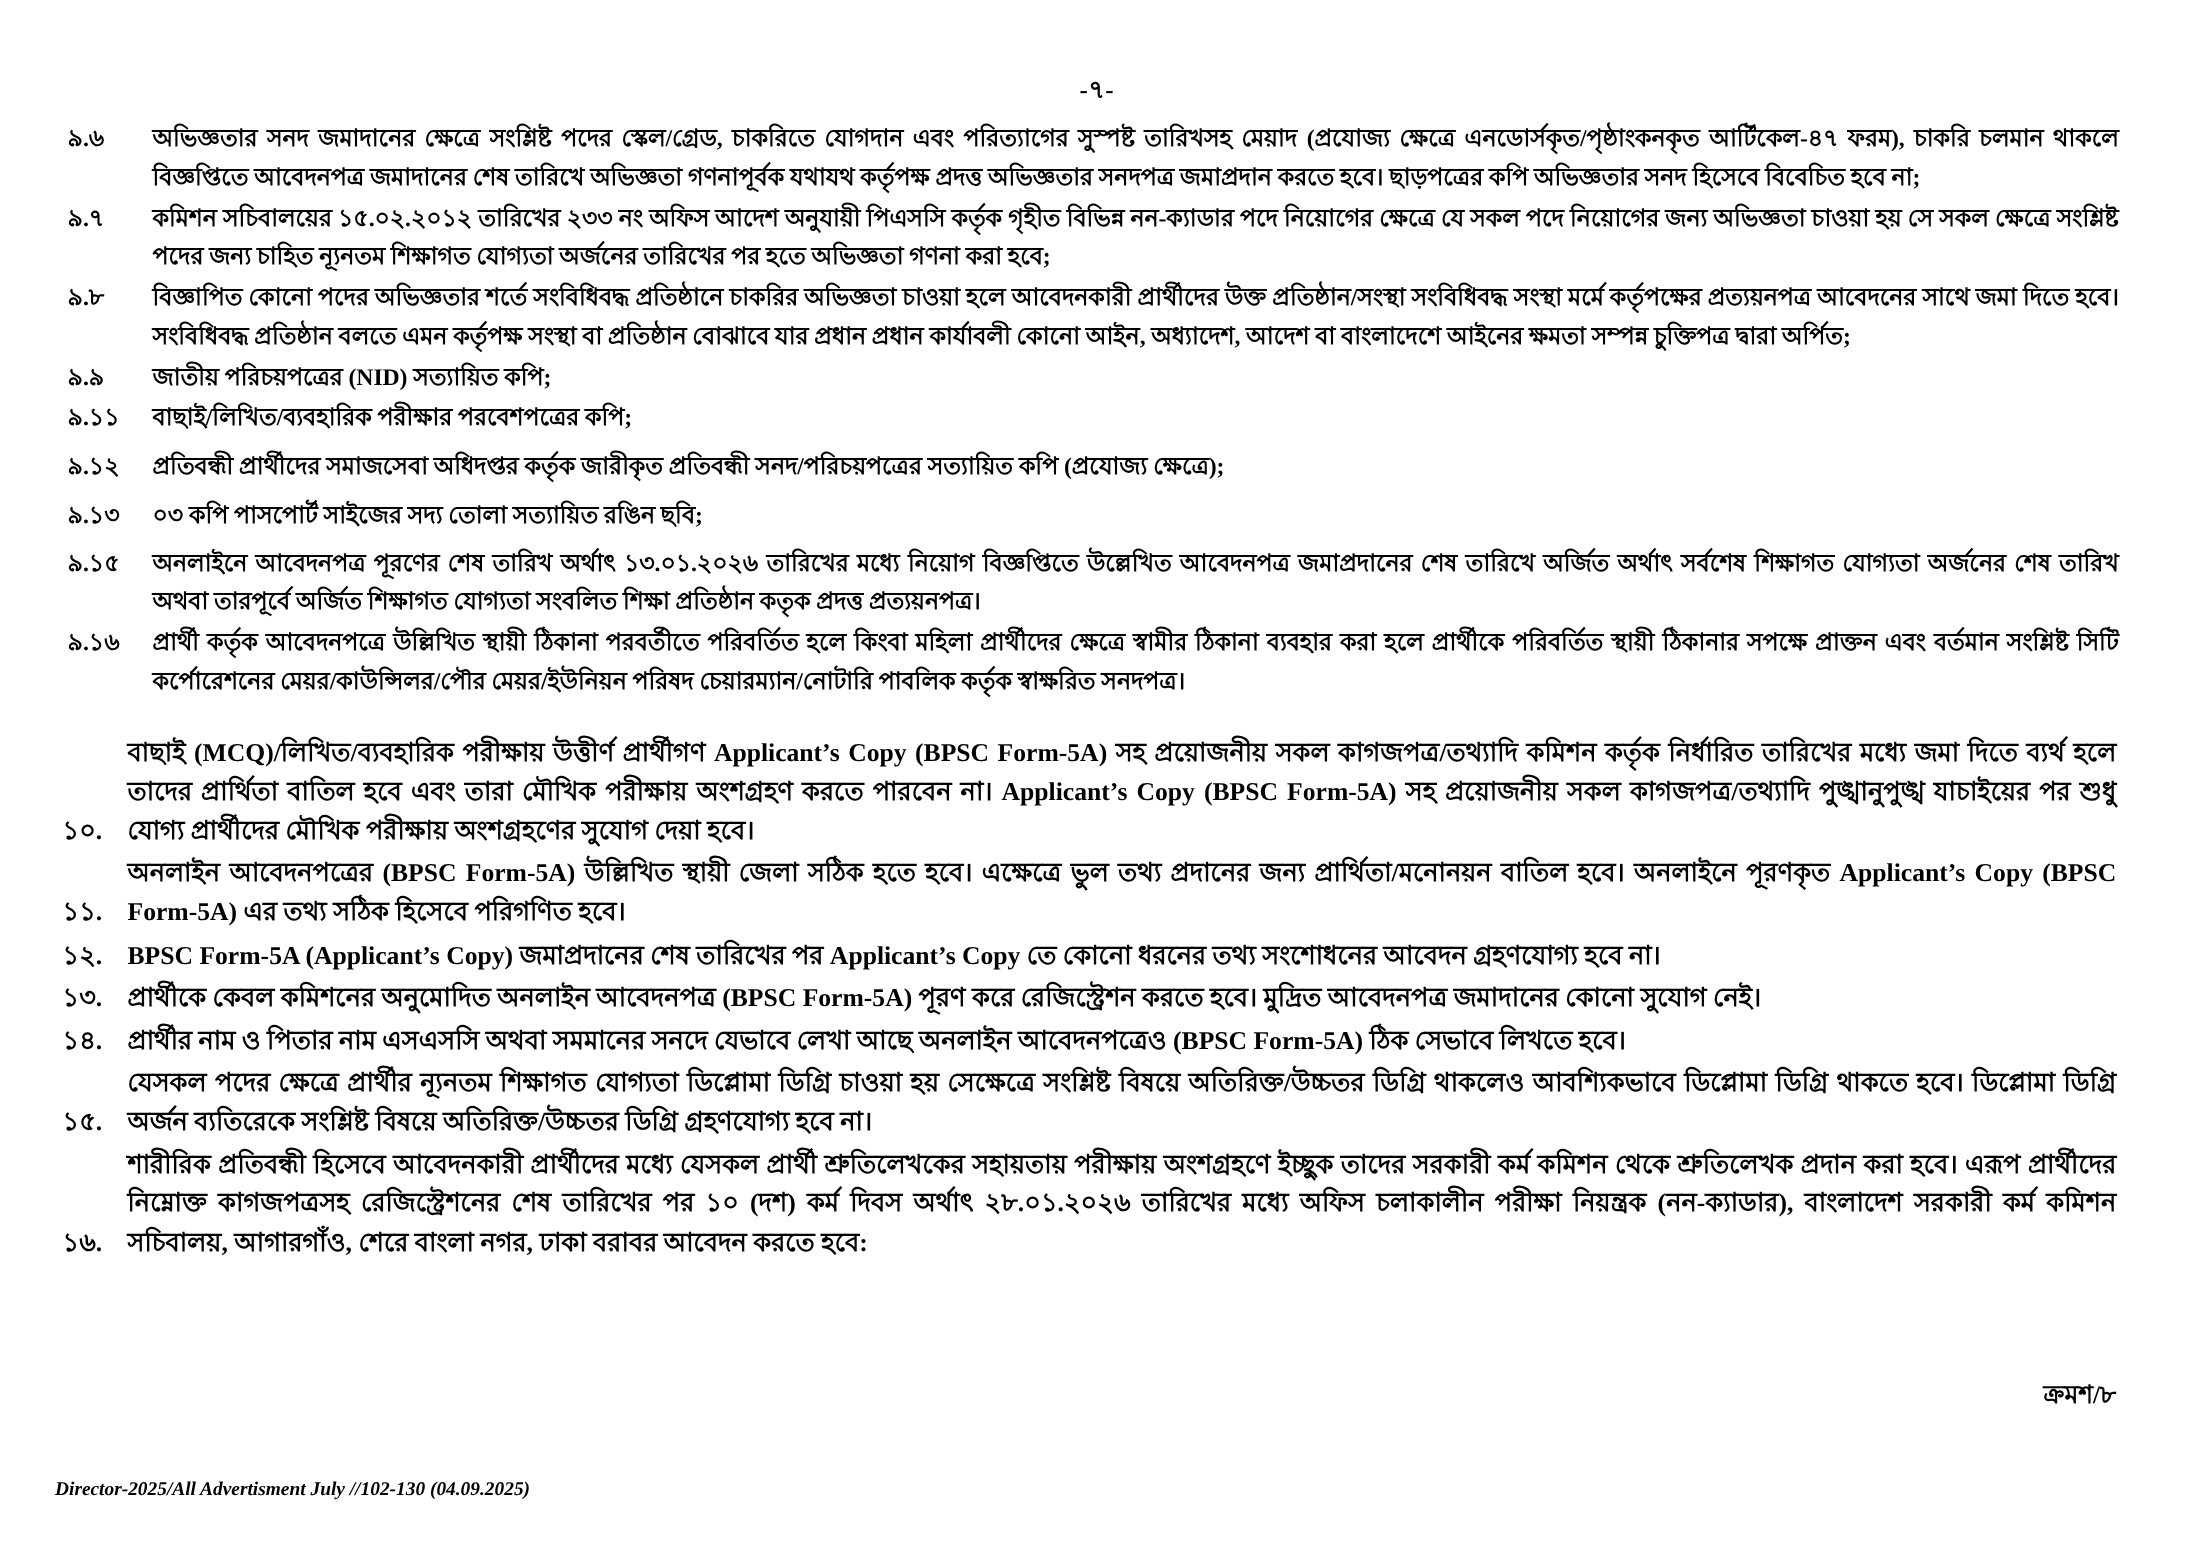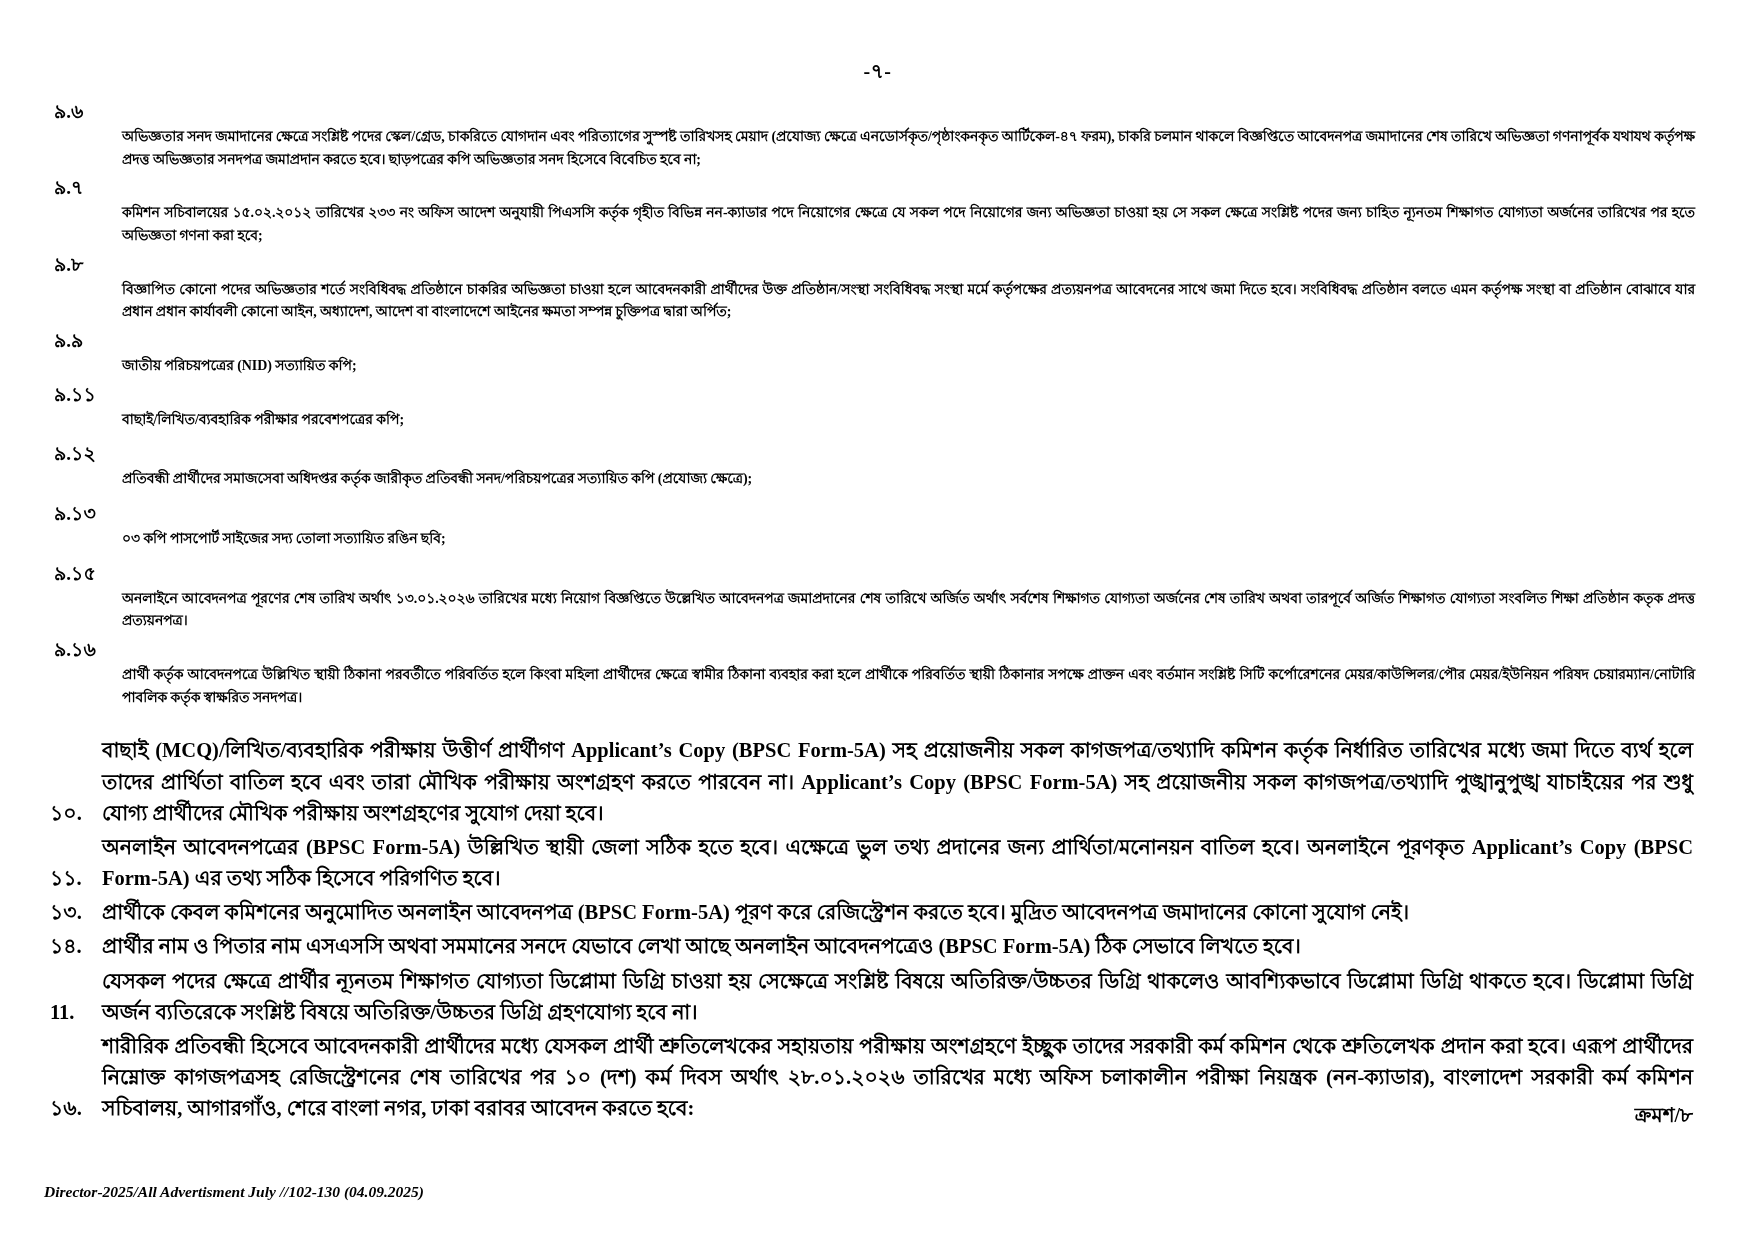--- a/index.html
+++ b/index.html
@@ -41,27 +41,26 @@
     flex: 0 0 72px;
     font-size: 19px;
     line-height: 1.62;
     font-weight: 600;
     padding-left: 4px;
     box-sizing: border-box;
     white-space: nowrap;
   }
   .sub-item .body {
     flex: 1 1 auto;
-    font-size: 14px;
+    font-size: 19px;
     line-height: 1.62;
     text-align: justify;
     text-justify: inter-word;
     font-weight: 600;
     letter-spacing: -0.1px;
-    margin-top: 29px;
   }
   .sub-item.spaced { margin-bottom: 8px; }
   .sub-item.bold .num,
   .sub-item.bold .body { font-weight: 800; }
 
   
   .main-list {
     margin: 26px 0 0 0;
     padding: 0 62px 0 40px;
   }
@@ -171,33 +170,37 @@
     <div class="main-item">
       <span class="num">১০.</span>
       <span class="body">বাছাই (MCQ)/লিখিত/ব্যবহারিক পরীক্ষায় উত্তীর্ণ প্রার্থীগণ Applicant’s Copy (BPSC Form-5A) সহ প্রয়োজনীয় সকল কাগজপত্র/তথ্যাদি কমিশন কর্তৃক নির্ধারিত তারিখের মধ্যে জমা দিতে ব্যর্থ হলে তাদের প্রার্থিতা বাতিল হবে এবং তারা মৌখিক পরীক্ষায় অংশগ্রহণ করতে পারবেন না। Applicant’s Copy (BPSC Form-5A) সহ প্রয়োজনীয় সকল কাগজপত্র/তথ্যাদি পুঙ্খানুপুঙ্খ যাচাইয়ের পর শুধু যোগ্য প্রার্থীদের মৌখিক পরীক্ষায় অংশগ্রহণের সুযোগ দেয়া হবে।</span>
     </div>
 
     <div class="main-item">
       <span class="num">১১.</span>
       <span class="body">অনলাইন আবেদনপত্রের (BPSC Form-5A) উল্লিখিত স্থায়ী জেলা সঠিক হতে হবে। এক্ষেত্রে ভুল তথ্য প্রদানের জন্য প্রার্থিতা/মনোনয়ন বাতিল হবে। অনলাইনে পূরণকৃত Applicant’s Copy (BPSC Form-5A) এর তথ্য সঠিক হিসেবে পরিগণিত হবে।</span>
     </div>
 
+    <div class="main-item bold">
+      <span class="num">১২.</span>
+      <span class="body">BPSC Form-5A (Applicant’s Copy) জমাপ্রদানের শেষ তারিখের পর Applicant’s Copy তে কোনো ধরনের তথ্য সংশোধনের আবেদন গ্রহণযোগ্য হবে না।</span>
+    </div>
 
     <div class="main-item">
       <span class="num">১৩.</span>
       <span class="body">প্রার্থীকে কেবল কমিশনের অনুমোদিত অনলাইন আবেদনপত্র (BPSC Form-5A) পূরণ করে রেজিস্ট্রেশন করতে হবে। মুদ্রিত আবেদনপত্র জমাদানের কোনো সুযোগ নেই।</span>
     </div>
 
     <div class="main-item">
       <span class="num">১৪.</span>
       <span class="body">প্রার্থীর নাম ও পিতার নাম এসএসসি অথবা সমমানের সনদে যেভাবে লেখা আছে অনলাইন আবেদনপত্রেও (BPSC Form-5A) ঠিক সেভাবে লিখতে হবে।</span>
     </div>
 
     <div class="main-item">
-      <span class="num">11.</span>
+      <span class="num">১৫.</span>
       <span class="body">যেসকল পদের ক্ষেত্রে প্রার্থীর ন্যূনতম শিক্ষাগত যোগ্যতা ডিপ্লোমা ডিগ্রি চাওয়া হয় সেক্ষেত্রে সংশ্লিষ্ট বিষয়ে অতিরিক্ত/উচ্চতর ডিগ্রি থাকলেও আবশ্যিকভাবে ডিপ্লোমা ডিগ্রি থাকতে হবে। ডিপ্লোমা ডিগ্রি অর্জন ব্যতিরেকে সংশ্লিষ্ট বিষয়ে অতিরিক্ত/উচ্চতর ডিগ্রি গ্রহণযোগ্য হবে না।</span>
     </div>
 
     <div class="main-item">
       <span class="num">১৬.</span>
       <span class="body">শারীরিক প্রতিবন্ধী হিসেবে আবেদনকারী প্রার্থীদের মধ্যে যেসকল প্রার্থী শ্রুতিলেখকের সহায়তায় পরীক্ষায় অংশগ্রহণে ইচ্ছুক তাদের সরকারী কর্ম কমিশন থেকে শ্রুতিলেখক প্রদান করা হবে। এরূপ প্রার্থীদের নিম্নোক্ত কাগজপত্রসহ রেজিস্ট্রেশনের শেষ তারিখের পর ১০ (দশ) কর্ম দিবস অর্থাৎ ২৮.০১.২০২৬ তারিখের মধ্যে অফিস চলাকালীন পরীক্ষা নিয়ন্ত্রক (নন-ক্যাডার), বাংলাদেশ সরকারী কর্ম কমিশন সচিবালয়, আগারগাঁও, শেরে বাংলা নগর, ঢাকা বরাবর আবেদন করতে হবে:</span>
     </div>
 
   </div>
 

